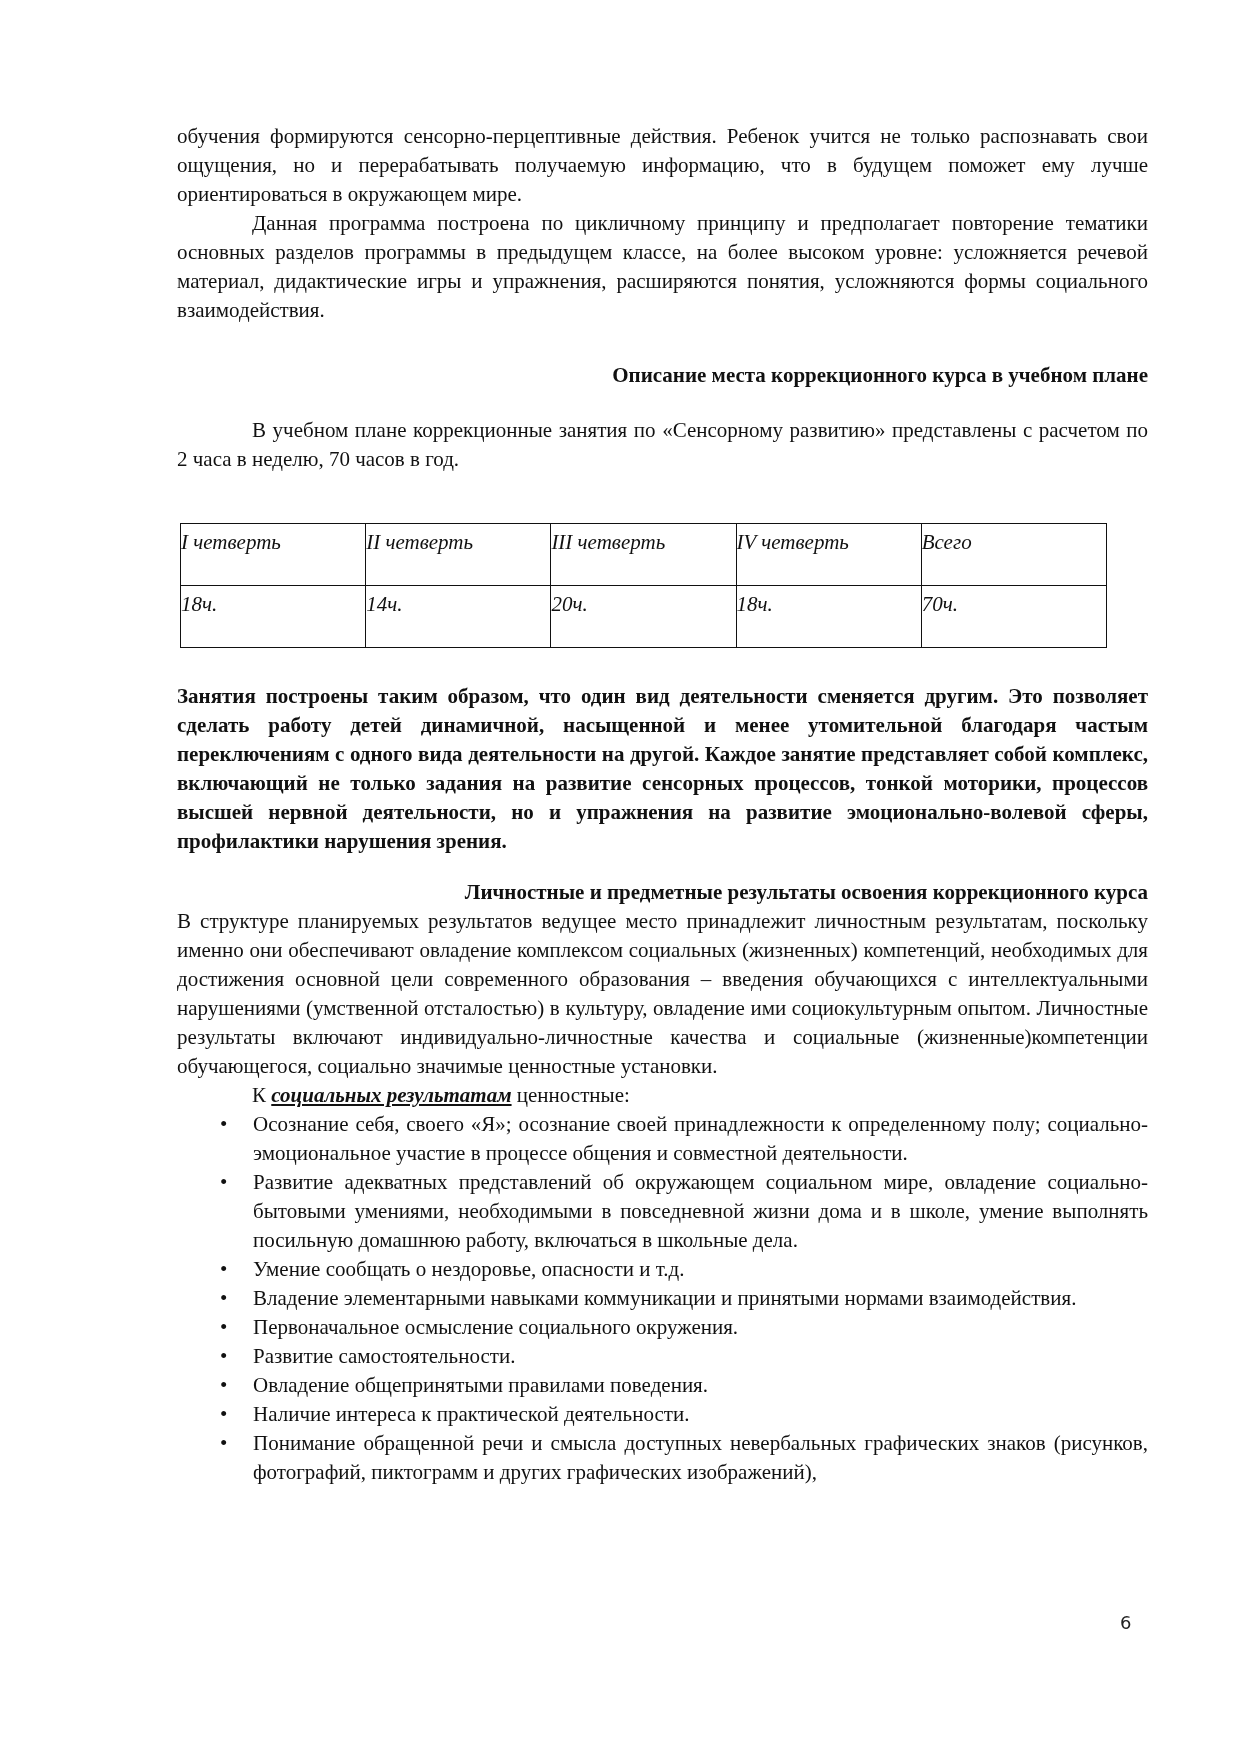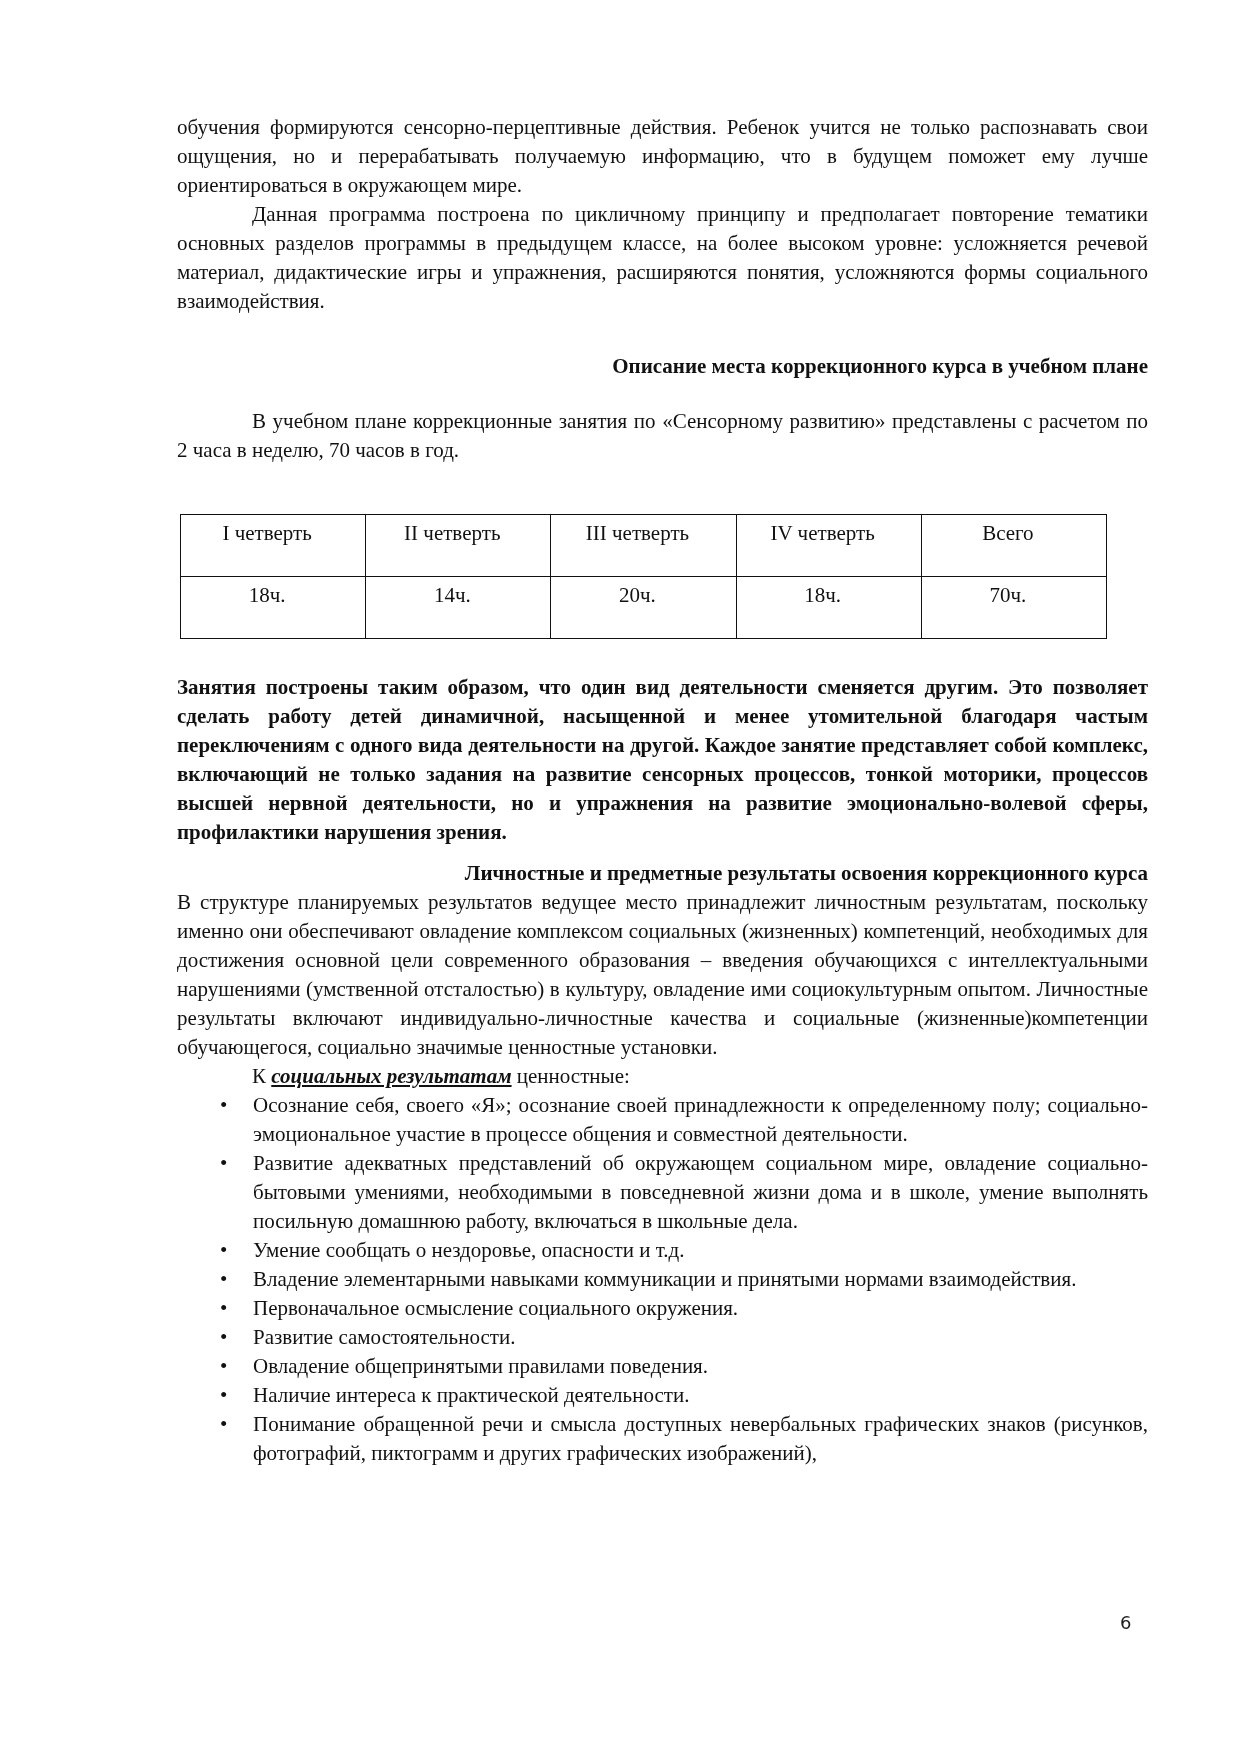--- a/index.html
+++ b/index.html
@@ -1,28 +1,28 @@
 <!DOCTYPE html>
 <html><head>
 <meta charset="utf-8">
 <style>
   html, body { margin: 0; padding: 0; background: #ffffff; }
   body { width: 1241px; height: 1754px; position: relative; overflow: hidden;
          font-family: "Liberation Serif", "DejaVu Serif", serif; color: #111; }
-  .page { position: absolute; left: 177px; top: 113px; width: 971px; }
+  .page { position: absolute; left: 177px; top: 122px; width: 971px; }
   p { margin: 0; font-size: 21px; line-height: 29px; text-align: justify; }
   .indent { text-indent: 75px; }
   h2 { margin: 0; font-size: 21px; line-height: 29px; font-weight: bold; text-align: right; }
   .h-place { margin-top: 36px; }
   .p-plan { margin-top: 26px; }
   table.plan { border-collapse: collapse; margin-top: 49px; margin-left: 3px; width: 927px; }
-  table.plan td { border: 1.5px solid #111; font-size: 21px; text-align: center; vertical-align: top;
-                  height: 62px; padding: 6px 12px 0 0; box-sizing: border-box; width: 20%; }
+  table.plan td { border: 1.5px solid #111; font-size: 21px; text-align: left; vertical-align: top;
+                  height: 62px; padding: 6px 12px 0 0; box-sizing: border-box; width: 20%; font-style: italic; }
   .p-after-table { margin-top: 34px; font-weight: bold; }
-  .h-results { margin-top: 12px; padding-left: 10px; }
+  .h-results { margin-top: 22px; padding-left: 10px; }
   .p-intro { text-indent: 75px; }
   .em-u { font-weight: bold; font-style: italic; text-decoration: underline; }
   ul.results { list-style: none; margin: 0; padding: 0; }
   ul.results li { position: relative; padding-left: 76px; font-size: 21px; line-height: 29px; text-align: justify; }
   ul.results li .bullet { position: absolute; left: 43px; top: 0; }
   .page-number { position: absolute; left: 1120px; top: 1612px; font-family: "DejaVu Sans", sans-serif;
                  font-size: 18px; color: #222; }
 </style>
 </head>
 <body>

